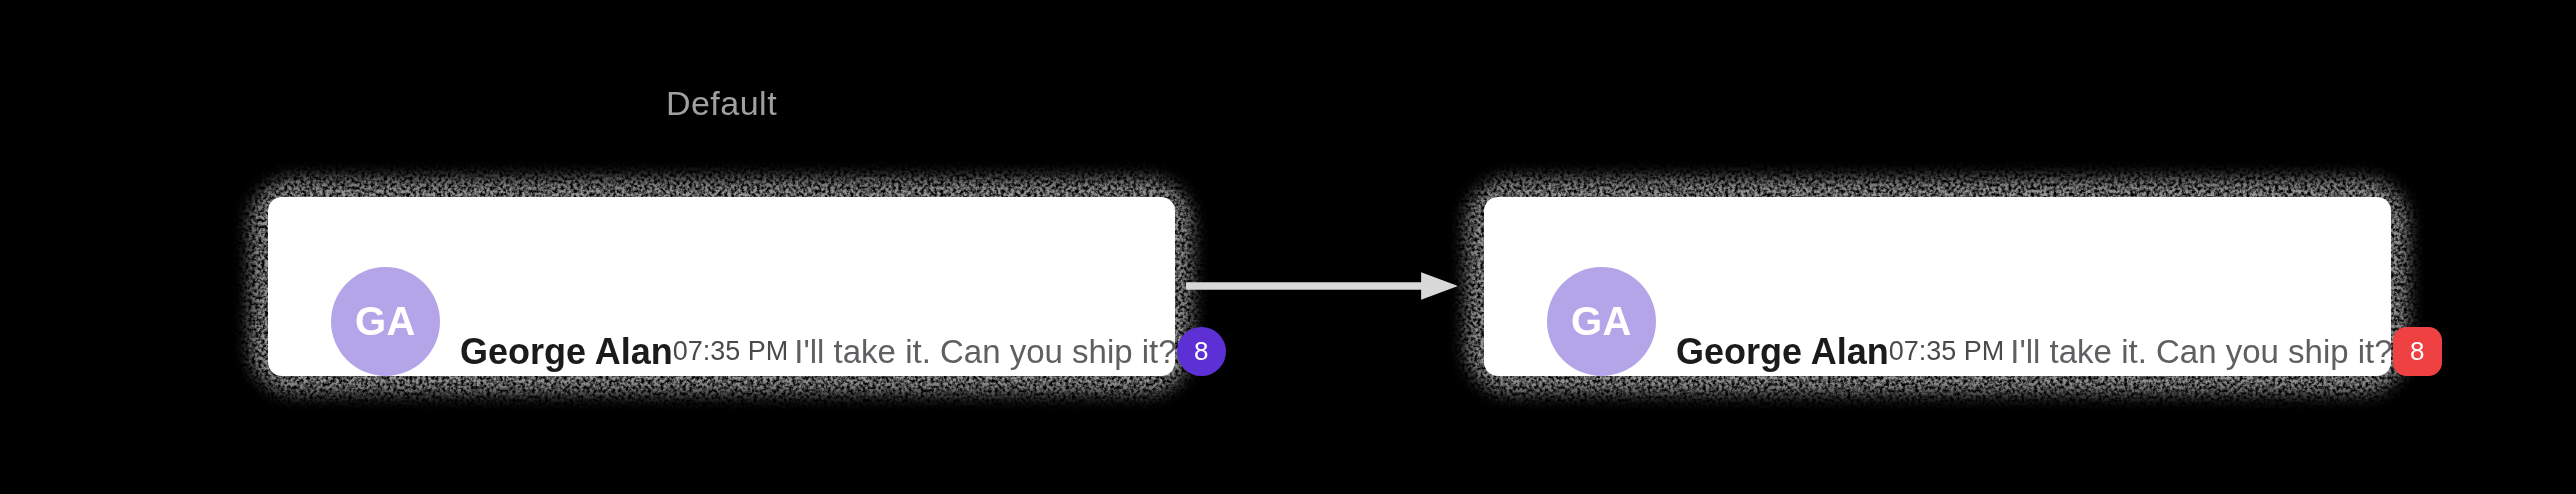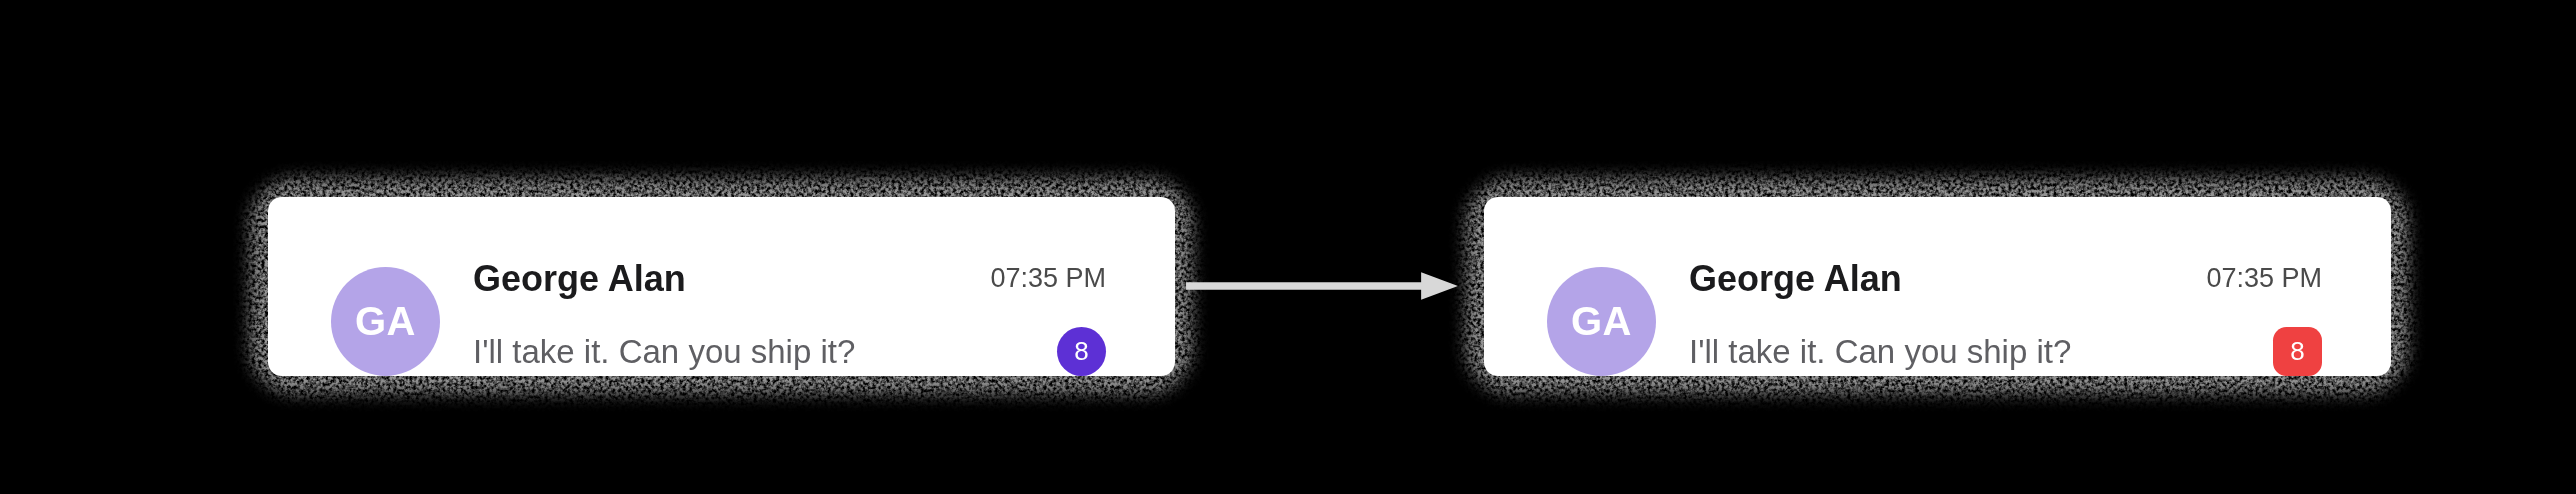--- a/index.html
+++ b/index.html
@@ -71,24 +71,24 @@
     align-items: center;
     justify-content: center;
   }
   .avatar span {
     font-size: 40px;
     font-weight: 600;
     letter-spacing: 0.5px;
   }
   .card-body {
     flex: 1;
-    margin-left: 33px;
-    display: flex;
-    flex-direction: column;
-    gap: 28px;
+    margin-left: 20px;
+    display: flex;
+    flex-direction: row;
+    gap: 6px;
     min-width: 0;
   }
   .row {
     display: flex;
     justify-content: space-between;
     align-items: center;
   }
   .name {
     font-size: 36px;
     font-weight: 700;
@@ -128,20 +128,21 @@
     width: 278px;
     height: 46px;
     pointer-events: none;
   }
 </style>
 </head>
 <body>
 
 <div class="canvas" style="background-color: rgb(0, 0, 0);">
 
+  <div class="variant-label label-default" style="color: rgb(160, 160, 160);">Default</div>
 
 
   <div class="card-group group-default">
     <svg class="fuzz" viewBox="0 0 1960 548" aria-hidden="true">
       <defs>
         <filter id="fuzzA" x="-12%" y="-35%" width="124%" height="170%">
           <feGaussianBlur in="SourceAlpha" stdDeviation="16" result="soft"></feGaussianBlur>
           <feTurbulence type="fractalNoise" baseFrequency="0.16" numOctaves="3" seed="3" result="n"></feTurbulence>
           <feColorMatrix in="n" type="matrix" values="0 0 0 0 0.30
                     0 0 0 0 0.30

